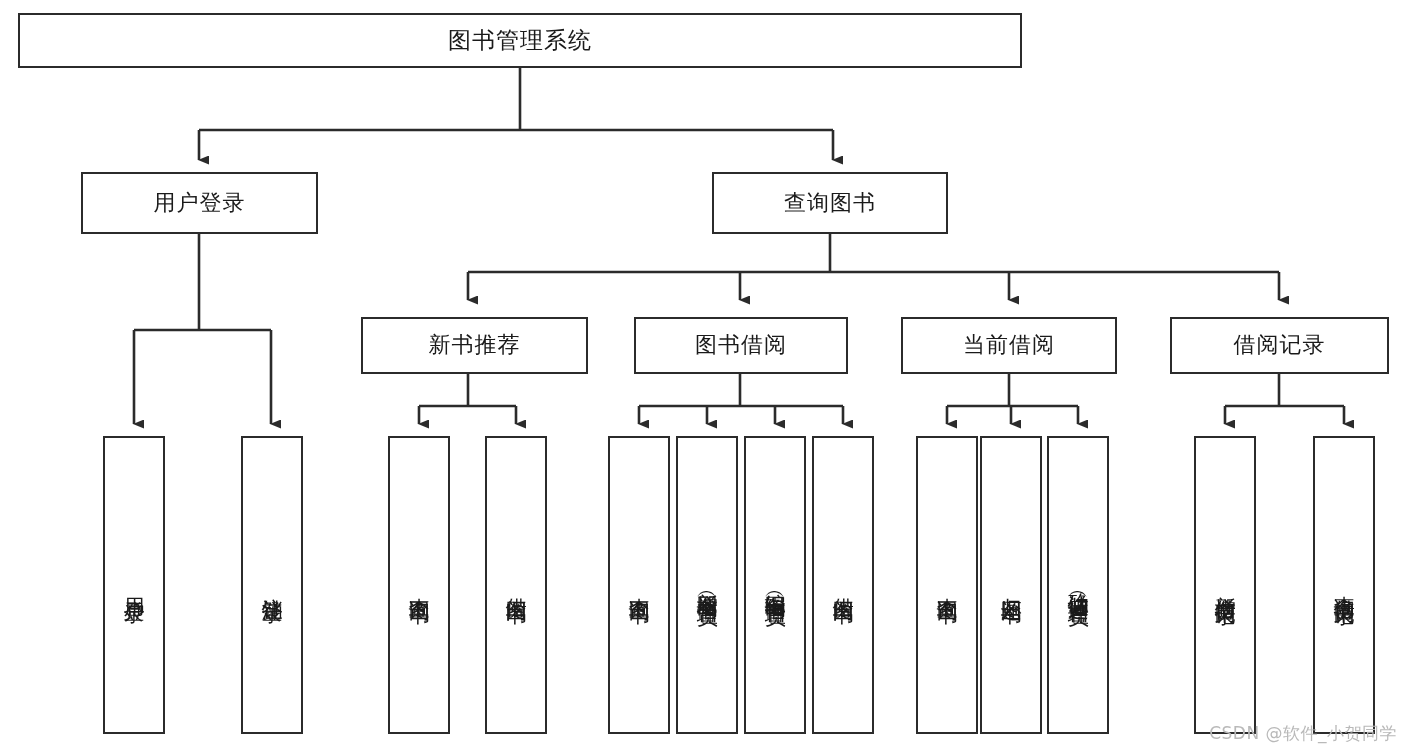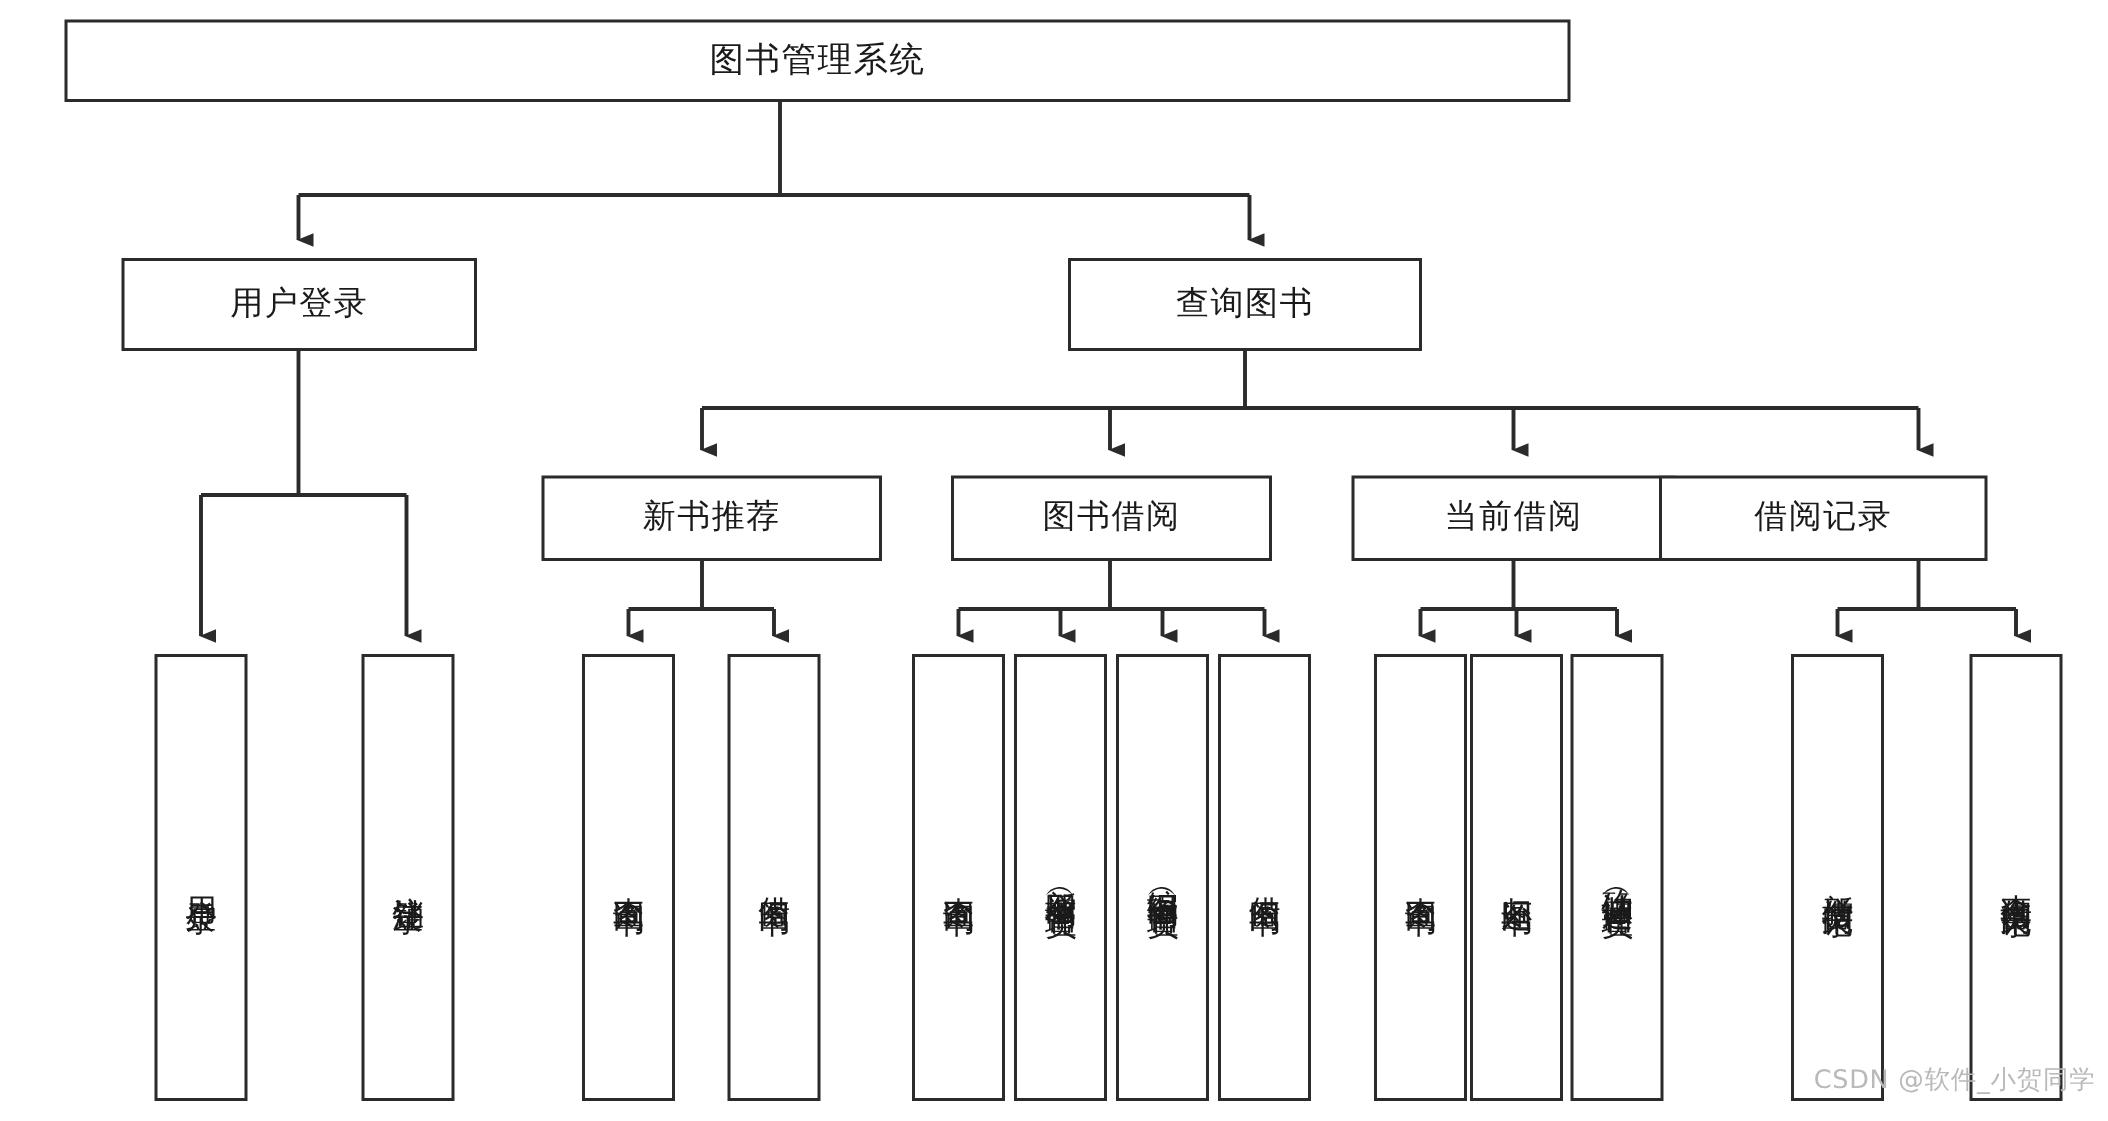--- a/index.html
+++ b/index.html
@@ -48,21 +48,21 @@
     position: absolute;
     left: 0;
     top: 0;
     width: 1405px;
     height: 747px;
     pointer-events: none;
   }
   .watermark {
     position: absolute;
     right: 8px;
-    bottom: 16px;
+    bottom: 2px;
     font-size: 17px;
     color: #b9b9b9;
     letter-spacing: 0.5px;
     white-space: nowrap;
   }
 </style>
 </head>
 <body>
 
 <div id="canvas">
@@ -111,29 +111,29 @@
       <path d="M1011,406 L1011,424" marker-end="url(#arrow)"></path>
       <path d="M1078,406 L1078,424" marker-end="url(#arrow)"></path>
 
       <path d="M1279,374 L1279,406"></path>
       <path d="M1225,406 L1344,406"></path>
       <path d="M1225,406 L1225,424" marker-end="url(#arrow)"></path>
       <path d="M1344,406 L1344,424" marker-end="url(#arrow)"></path>
     </g>
   </svg>
 
-  <div class="node horiz root" style="left:18px; top:13px; width:1004px; height:55px;margin-left:25px;">图书管理系统</div>
+  <div class="node horiz root" style="left:18px; top:13px; width:1004px; height:55px;">图书管理系统</div>
 
   <div class="node horiz" style="left:81px; top:172px; width:237px; height:62px;">用户登录</div>
   <div class="node horiz" style="left:712px; top:172px; width:236px; height:62px;">查询图书</div>
 
   <div class="node horiz" style="left:361px; top:317px; width:227px; height:57px;">新书推荐</div>
   <div class="node horiz" style="left:634px; top:317px; width:214px; height:57px;">图书借阅</div>
   <div class="node horiz" style="left:901px; top:317px; width:216px; height:57px;">当前借阅</div>
-  <div class="node horiz" style="left:1106px; top:317px; width:219px; height:57px;">借阅记录</div>
+  <div class="node horiz" style="left:1170px; top:317px; width:219px; height:57px;">借阅记录</div>
 
   <div class="node vert" style="left:103px; top:436px; width:62px; height:298px;">用户登录</div>
   <div class="node vert" style="left:241px; top:436px; width:62px; height:298px;">注销登录</div>
 
   <div class="node vert" style="left:388px; top:436px; width:62px; height:298px;">查询图书</div>
   <div class="node vert" style="left:485px; top:436px; width:62px; height:298px;">借阅图书</div>
 
   <div class="node vert" style="left:608px; top:436px; width:62px; height:298px;">查询图书</div>
   <div class="node vert" style="left:676px; top:436px; width:62px; height:298px;">新增图书（管理员）</div>
   <div class="node vert" style="left:744px; top:436px; width:62px; height:298px;">编辑图书（管理员）</div>

